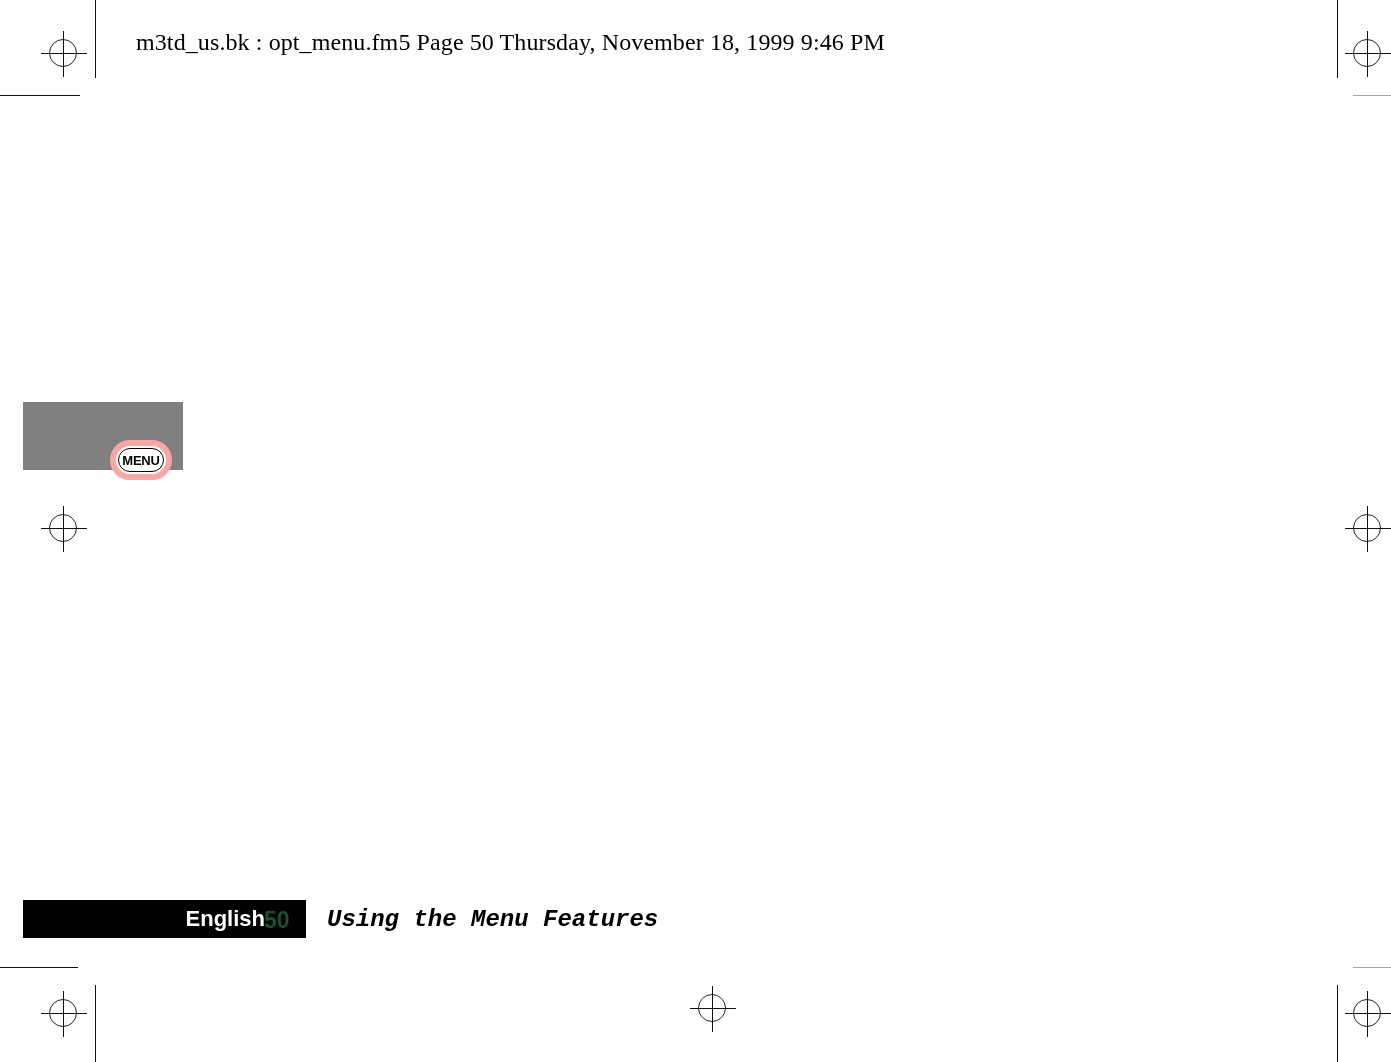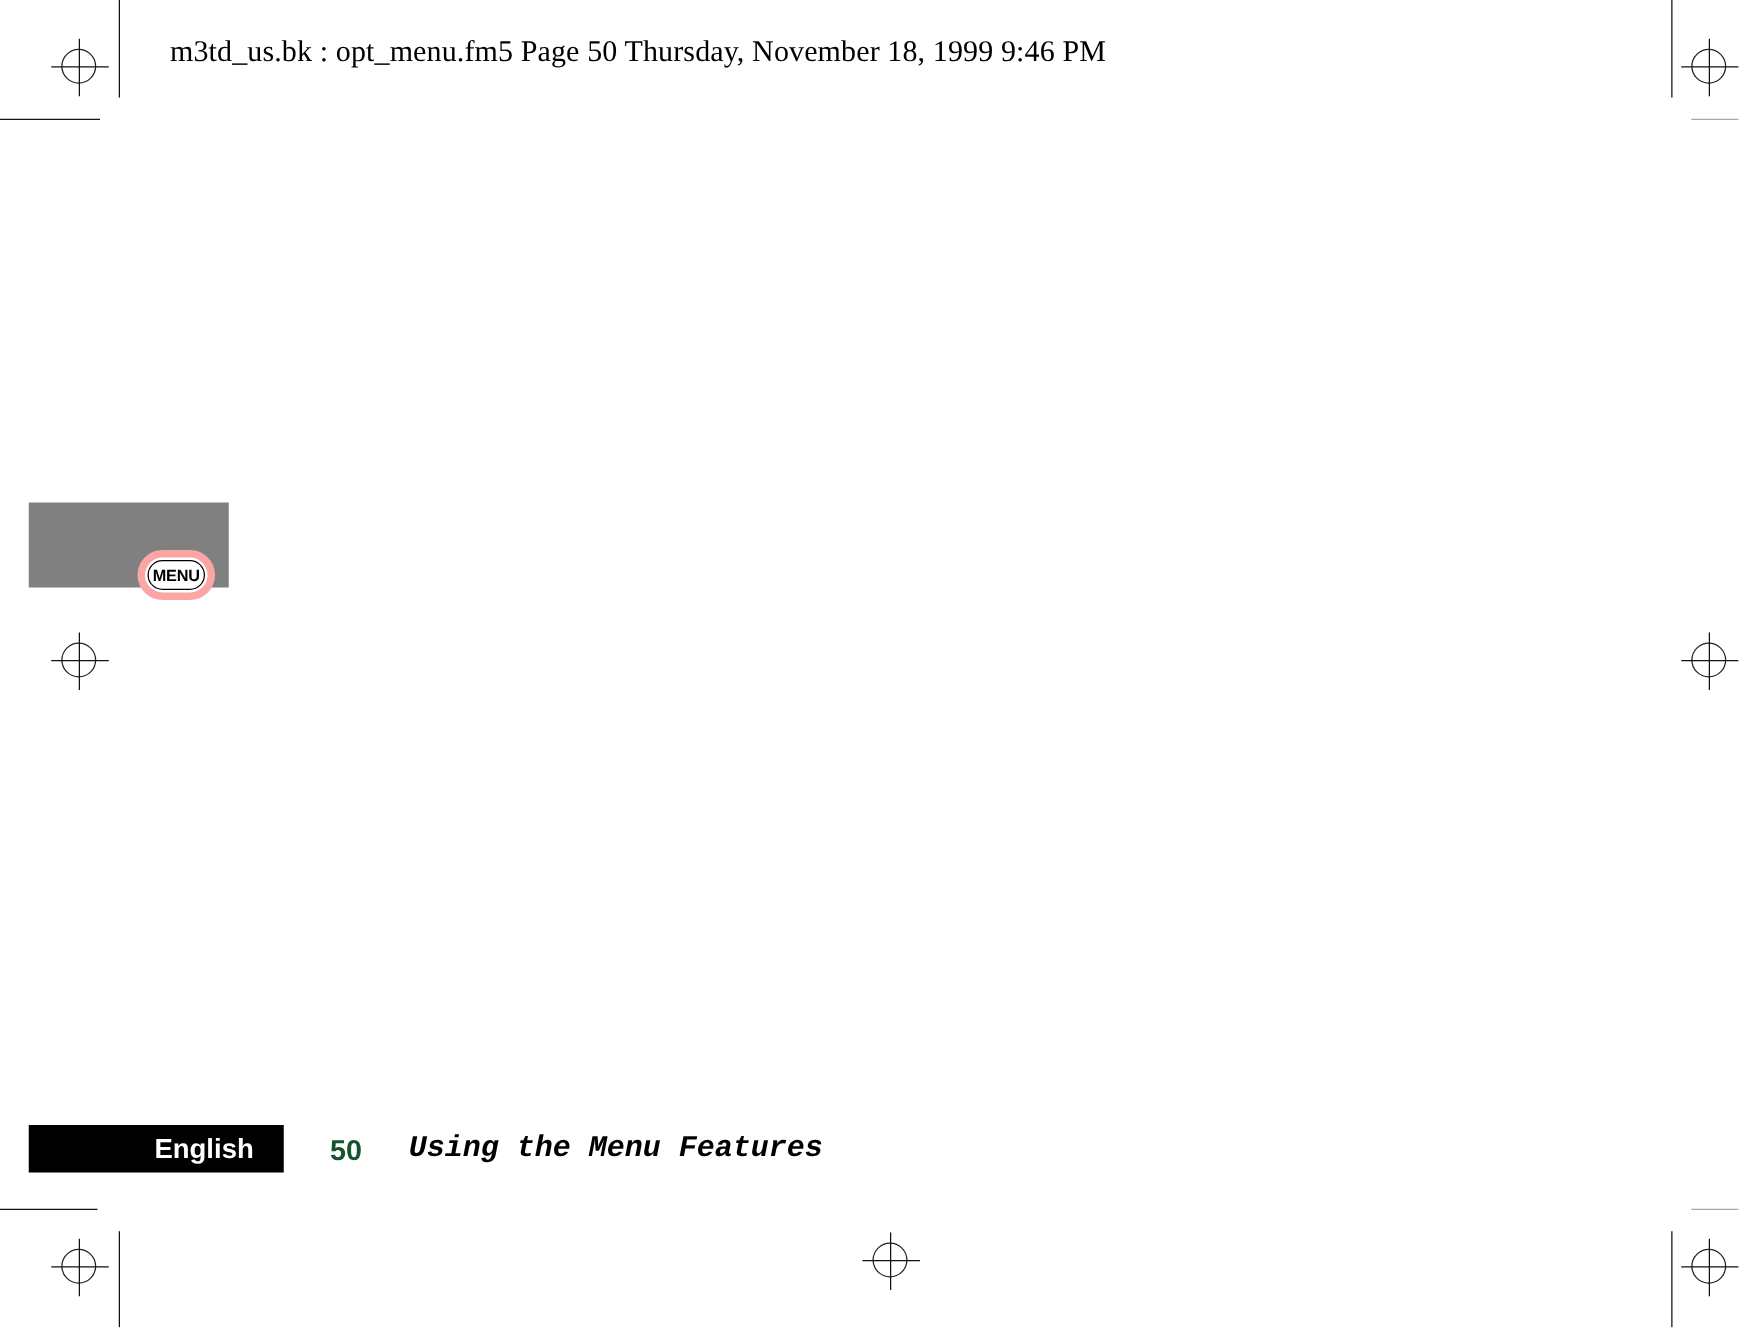--- a/index.html
+++ b/index.html
@@ -115,28 +115,28 @@
     line-height: 13px;
     color: #000000;
     letter-spacing: -0.2px;
   }
 
   
   #footer-bar {
     position: absolute;
     left: 23px;
     top: 900px;
-    width: 204px;
+    width: 283px;
     height: 38px;
     background: #000000;
     display: flex;
     align-items: center;
     justify-content: flex-end;
     box-sizing: border-box;
-    padding-right: 24px;
+    padding-right: 41px;
   }
   #footer-language {
     font-family: "Liberation Sans", sans-serif;
     font-weight: bold;
     font-size: 22px;
     line-height: 22px;
     color: #ffffff;
   }
   #footer-page-number {
     position: absolute;

